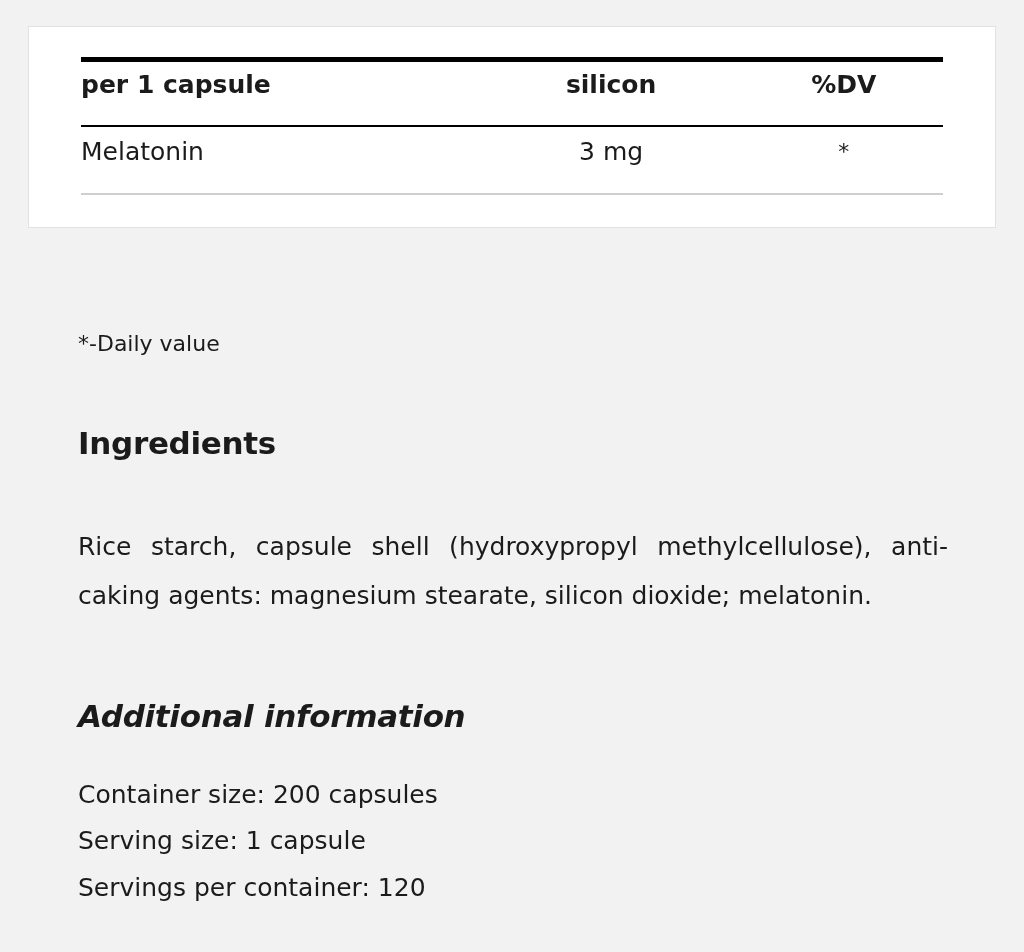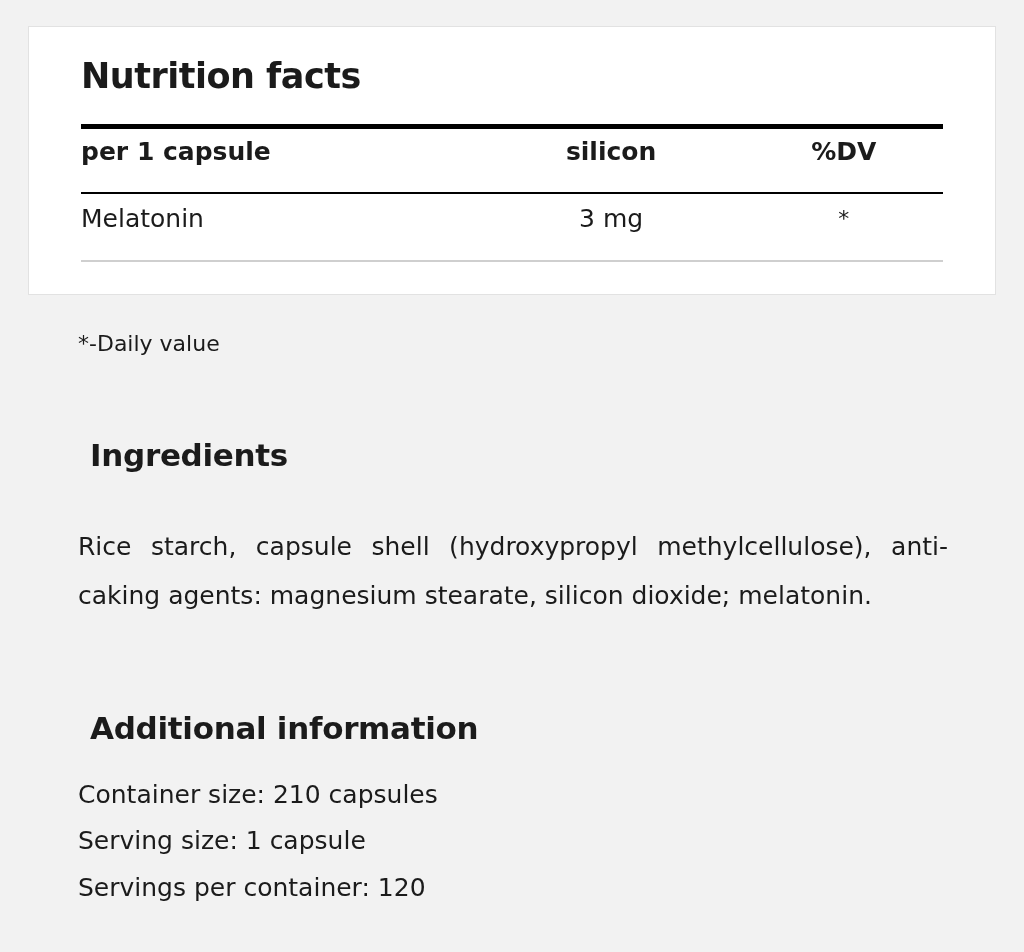--- a/index.html
+++ b/index.html
@@ -73,60 +73,60 @@
     position: absolute;
     left: 78px;
     top: 330px;
     font-size: 22px;
     line-height: 1.3;
   }
   .section-heading {
     font-size: 31px;
     font-weight: bold;
     letter-spacing: -0.3px;
-    margin: 12px;
+    margin: 0;
   }
   #ingredients-heading {
     position: absolute;
     left: 78px;
     top: 425px;
   }
   .ingredients-body {
     position: absolute;
     left: 78px;
     top: 498px;
     width: 870px;
     font-size: 25px;
     line-height: 1.95;
     text-align: justify;
   }
   #additional-heading {
     position: absolute;
     left: 78px;
     top: 698px;
+    font-style: italic;
   }
   .additional-body {
     position: absolute;
     left: 78px;
     top: 772px;
     width: 870px;
     font-size: 25px;
     line-height: 1.85;
   }
   .additional-body div {
     white-space: nowrap;
   }
 </style>
 </head>
 <body>
 
 <div class="page">
 
   <div class="facts-card">
-    <h1 class="facts-title">Nutrition facts</h1>
 
     <table class="facts">
       <thead>
         <tr>
           <th class="col-name">per 1 capsule</th>
           <th class="col-amount">silicon</th>
           <th class="col-dv">%DV</th>
         </tr>
       </thead>
       <tbody>
@@ -139,18 +139,18 @@
     </table>
   </div>
 
   <div class="daily-note">*-Daily value</div>
 
   <h2 class="section-heading" id="ingredients-heading">Ingredients</h2>
   <p class="ingredients-body">Rice starch, capsule shell (hydroxypropyl methylcellulose), anti-caking agents: magnesium stearate, silicon dioxide; melatonin.</p>
 
   <h2 class="section-heading" id="additional-heading">Additional information</h2>
   <div class="additional-body">
-    <div>Container size: 210 capsules</div>
+    <div>Container size: 200 capsules</div>
     <div>Serving size: 1 capsule</div>
     <div>Servings per container: 120</div>
   </div>
 
 </div>
 
 </body></html>

